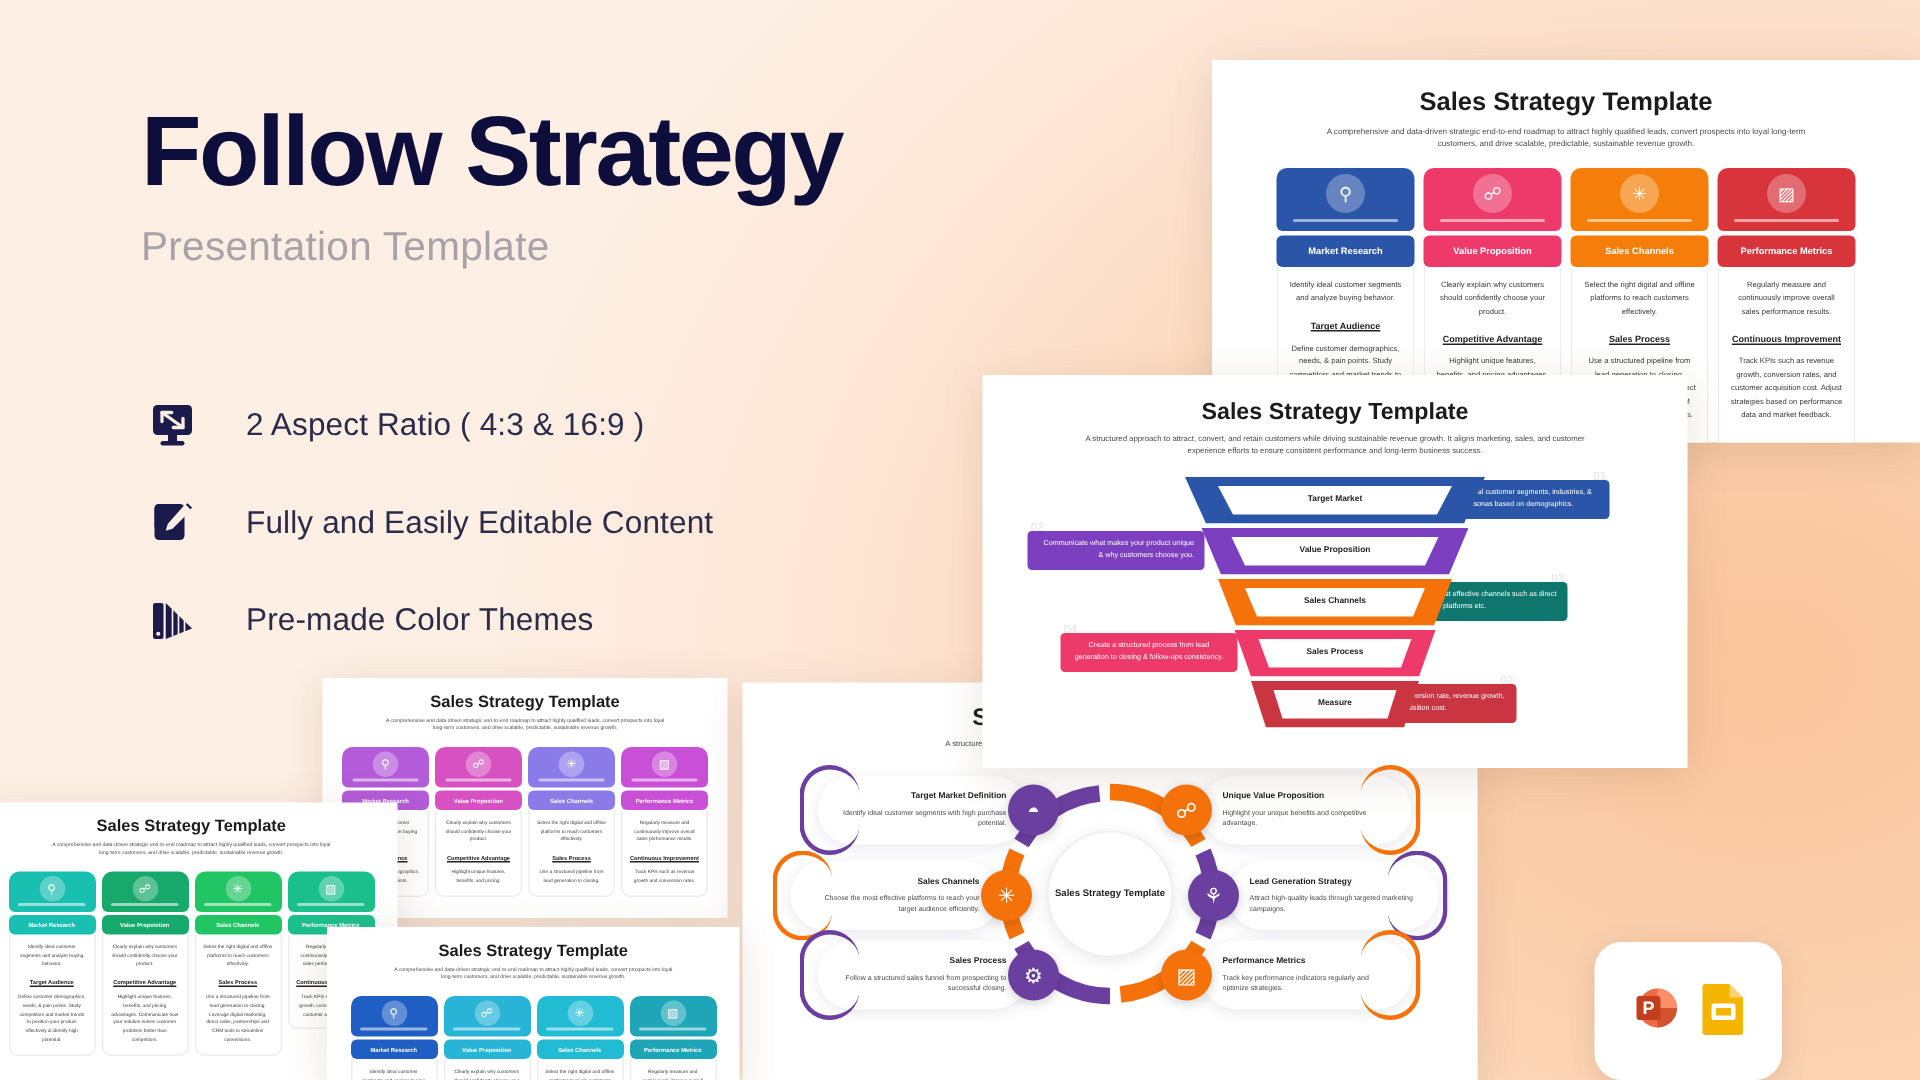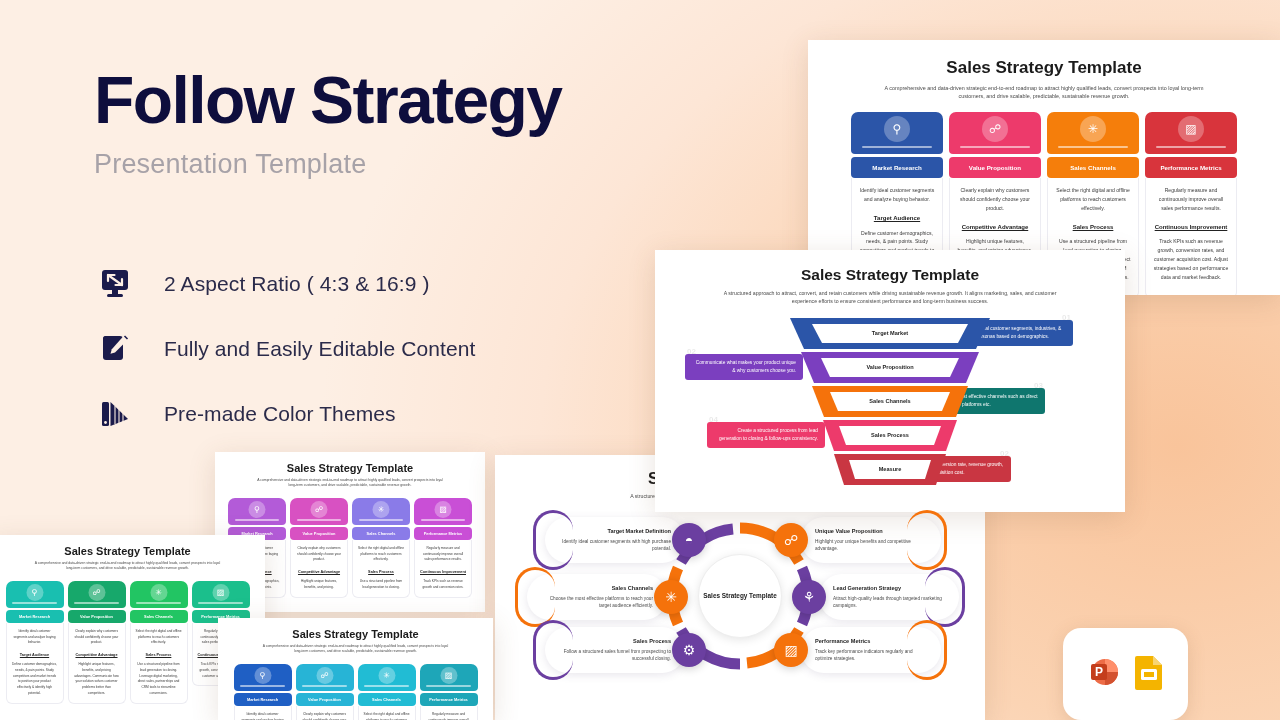--- a/index.html
+++ b/index.html
@@ -562,21 +562,21 @@
         <div class="fn-shape" style="width:156px;">
           <svg width="156" height="31" viewBox="0 0 156 31" style="position:absolute;left:0;top:0;">
             <path d="M0 0 L156 0 L144 31 L12 31 Z" fill="#F5720B"></path>
             <path d="M18 6 L138 6 L130 25 L26 25 Z" fill="#fff"></path>
           </svg>
           <span class="fn-text">Sales Channels</span>
         </div>
       </div>
 
       <div class="fn-row" style="top:102px;">
-        <div class="fn-call" style="left:52px; background:#ED3A6B; text-align:right;">
+        <div class="fn-call" style="left:52px; background:#ED3A6B; text-align:center;">
           <span class="fn-num" style="left:2px;">04</span>
           <span>Create a structured process from lead generation to closing &amp; follow-ups consistency.</span>
         </div>
         <div class="fn-shape" style="width:134px;">
           <svg width="134" height="31" viewBox="0 0 134 31" style="position:absolute;left:0;top:0;">
             <path d="M0 0 L134 0 L123 31 L11 31 Z" fill="#ED3A6B"></path>
             <path d="M16 6 L118 6 L111 25 L23 25 Z" fill="#fff"></path>
           </svg>
           <span class="fn-text">Sales Process</span>
         </div>

